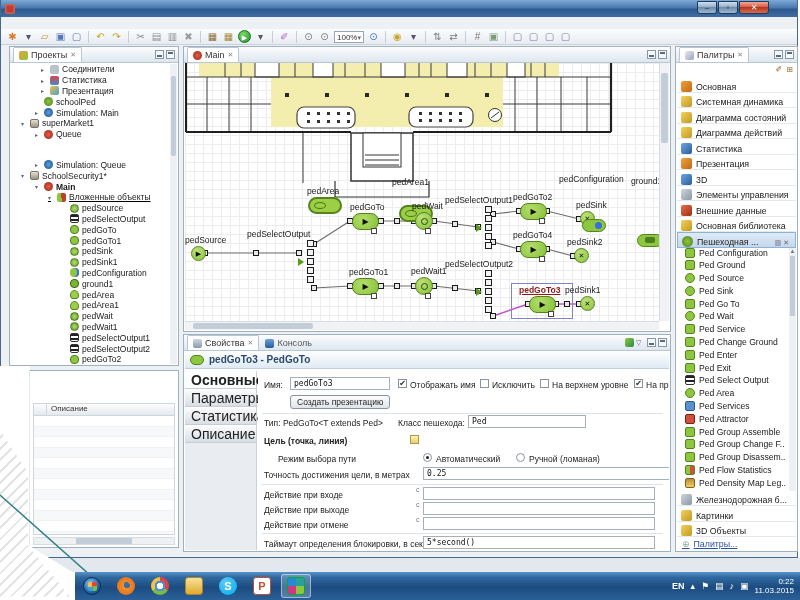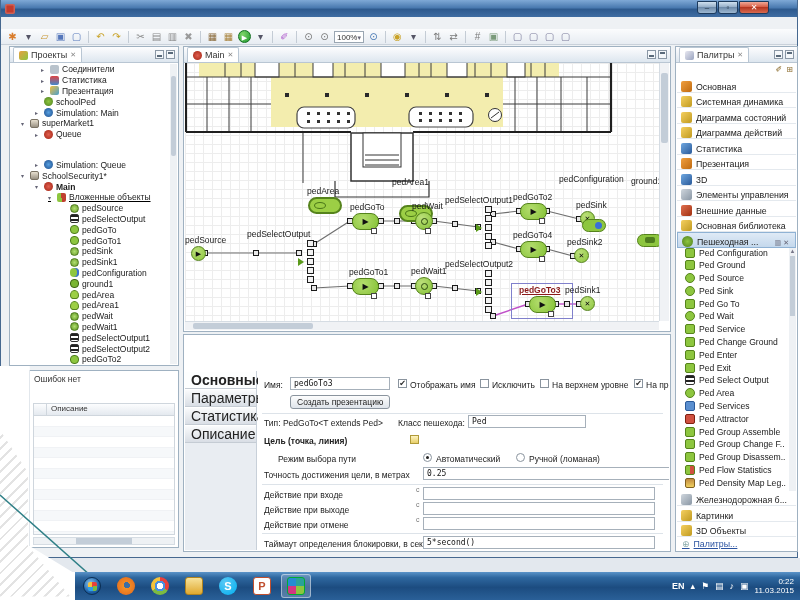--- a/index.html
+++ b/index.html
@@ -423,21 +423,20 @@
             <span class="ti ti-pgo"></span>
             <span class="tlabel">pedGoTo4</span>
           </div>
         </div>
       <div id="proj-scroll">
           <div id="proj-thumb"></div>
         </div>
     </div>
 
     <div id="err-panel" class="panel">
-      <div id="err-empty">Ошибок нет</div>
       <div id="err-table">
         <div id="err-head">
           <span class="c1"></span>
           <span class="c2">Описание</span>
         </div>
         <div id="errrows">
             <div class="erow"></div>
             <div class="erow alt"></div>
             <div class="erow"></div>
             <div class="erow alt"></div>
@@ -683,20 +682,41 @@
       </div>
       <div id="vscroll">
           <div id="vthumb"></div>
         </div>
       <div id="hscroll">
           <div id="hthumb"></div>
         </div>
     </div>
 
     <div id="props-panel" class="panel">
+      <div class="ptabs">
+        <span class="ptab">
+          <span class="ticon" style="background:linear-gradient(#cfd8e2,#8a98a8)"></span>
+          <span>Свойства</span>
+          <span class="tclose">✕</span>
+        </span>
+        <span class="ptab off">
+          <span class="ticon" style="background:linear-gradient(#6aa0d8,#2a5a9a)"></span>
+          <span>Консоль</span>
+        </span>
+        <span class="pmgroup">
+          <span class="ticon" style="background:linear-gradient(135deg,#8dc63f,#2a8a4a)"></span>
+          <span class="pm pm-chev">▽</span>
+          <span class="pm pm-min"></span>
+          <span class="pm pm-max"></span>
+        </span>
+      </div>
+      <div id="props-header">
+        <span class="hicon"></span>
+        <span id="props-title">pedGoTo3 - PedGoTo</span>
+      </div>
       <div id="pnav">
           <div class="pnrow sel">Основные</div>
           <div class="pnrow">Параметры</div>
           <div class="pnrow">Статистика</div>
           <div class="pnrow">Описание</div>
         </div>
       <div id="pform">
         <span class="flabel" style="left:6px;top:9px">Имя:</span>
         <span class="field" style="left:32px;top:6px;width:100px">pedGoTo3</span>
         <span class="cb" style="left:140px;top:8px">✔</span>

